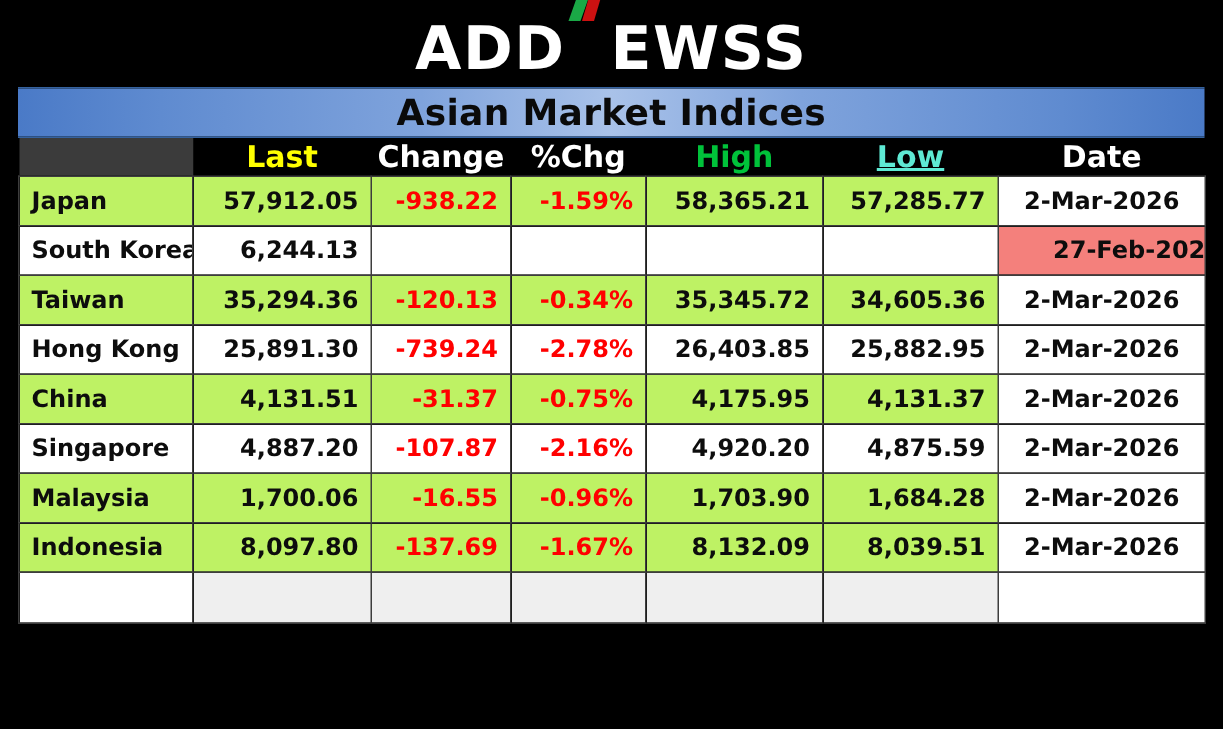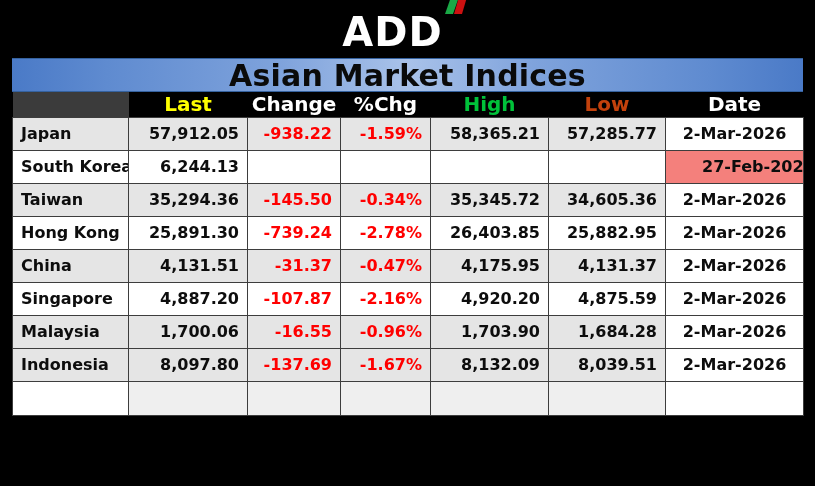--- a/index.html
+++ b/index.html
@@ -50,21 +50,21 @@
     background: linear-gradient(to right,
         #4a7ac7 0%, #5f8bd0 12%, #7fa3dc 34%,
         #a9c2e9 50%, #7fa3dc 66%, #5f8bd0 88%, #4a7ac7 100%);
     display: flex;
     align-items: center;
     justify-content: center;
     border-top: 1px solid #35629f;
     border-bottom: 1px solid #35629f;
   }
   .title-text {
-    font-size: 30px;
+    font-size: 24px;
     font-weight: 700;
     color: #0a0a0a;
     font-family: "DejaVu Sans", sans-serif;
     letter-spacing: 0.2px;
   }
 
   
   .table-wrap {
     margin: 0 12px;
     background: #000;
@@ -89,33 +89,33 @@
     color: #ffffff;
     font-size: 20px;
     font-weight: 700;
     text-align: center;
     border: none;
     padding: 0;
   }
   thead th.blank-head { background: #3b3b3b; }
   thead th.h-last { color: #ffff00; }
   thead th.h-high { color: #00c23a; }
-  thead th.h-low  { color: #c2410c; }
+  thead th.h-low  { color: #5eead4; text-decoration: underline; }
 
   tbody td {
     height: 33px;
     border: 1px solid #3d3d3d;
     font-size: 16px;
     font-weight: 700;
     color: #0d0d0d;
     padding: 0 8px;
     white-space: nowrap;
     overflow: hidden;
   }
-  tbody tr.odd td  { background: #e5e5e5; }
+  tbody tr.odd td  { background: #bef264; }
   tbody tr.even td { background: #ffffff; }
   tbody td.c-name  { text-align: left;  }
   tbody td.num     { text-align: right; }
   tbody td.c-date  { text-align: center; background: #ffffff !important; }
   tbody td.neg     { color: #ff0000; }
   tbody td.date-alert { background: #f4807c !important; padding-left: 36px; }
 
   tbody tr.blank-row td { height: 34px; background: #efefef; }
   tbody tr.blank-row td.c-name { background: #ffffff; }
   tbody tr.blank-row td.c-date { background: #ffffff !important; }
@@ -127,20 +127,21 @@
 
   <div class="logo-bar">
     <div class="logo">
       <span>ADD</span>
         <span class="logo-n">
         <svg width="30" height="40" viewBox="0 0 30 40" aria-hidden="true">
           <polygon points="2,38 10,38 22,4 14,4" fill="#1aa846"></polygon>
           <polygon points="11,38 19,38 29,4 21,4" fill="#cc1111"></polygon>
         </svg>
       </span>
+        <span>EWSS</span>
     </div>
   </div>
 
   <div class="title-band">
     <div class="title-text">Asian Market Indices</div>
   </div>
 
   <div class="table-wrap">
     <table class="grid">
       <colgroup>
@@ -178,40 +179,40 @@
             <td class="num">6,244.13</td>
             <td class="num"></td>
             <td class="num"></td>
             <td class="num"></td>
             <td class="num"></td>
             <td class="c-date date-alert">27-Feb-2026</td>
           </tr>
           <tr class="odd">
             <td class="c-name">Taiwan</td>
             <td class="num">35,294.36</td>
-            <td class="num neg">-145.50</td>
+            <td class="num neg">-120.13</td>
             <td class="num neg">-0.34%</td>
             <td class="num">35,345.72</td>
             <td class="num">34,605.36</td>
             <td class="c-date">2-Mar-2026</td>
           </tr>
           <tr class="even">
             <td class="c-name">Hong Kong</td>
             <td class="num">25,891.30</td>
             <td class="num neg">-739.24</td>
             <td class="num neg">-2.78%</td>
             <td class="num">26,403.85</td>
             <td class="num">25,882.95</td>
             <td class="c-date">2-Mar-2026</td>
           </tr>
           <tr class="odd">
             <td class="c-name">China</td>
             <td class="num">4,131.51</td>
             <td class="num neg">-31.37</td>
-            <td class="num neg">-0.47%</td>
+            <td class="num neg">-0.75%</td>
             <td class="num">4,175.95</td>
             <td class="num">4,131.37</td>
             <td class="c-date">2-Mar-2026</td>
           </tr>
           <tr class="even">
             <td class="c-name">Singapore</td>
             <td class="num">4,887.20</td>
             <td class="num neg">-107.87</td>
             <td class="num neg">-2.16%</td>
             <td class="num">4,920.20</td>

